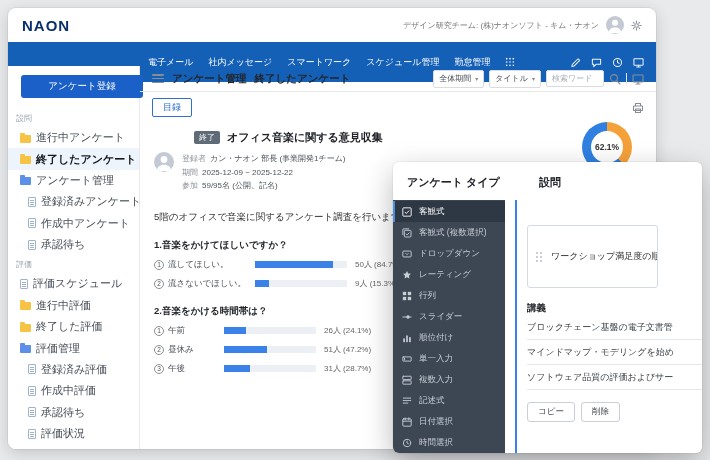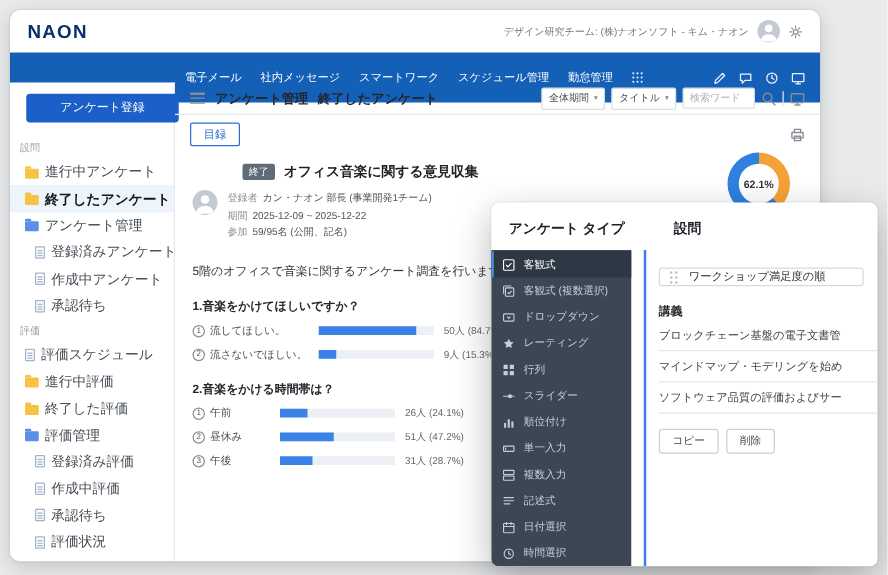--- a/index.html
+++ b/index.html
@@ -89,21 +89,21 @@
   .panel-head { height:38px; position:relative; }
   .panel-title { position:absolute; left:14px; top:13px; font-size:11px; font-weight:700; color:#20242a; }
   .panel-title2 { position:absolute; left:146px; top:13px; font-size:11px; font-weight:700; color:#20242a; }
   .panel-body { display:flex; height:253px; }
   .type-menu { width:112px; background:#3d4754; padding-top:1px; flex:none; }
   .type-item { height:21px; display:flex; align-items:center; gap:7px; padding:0 9px; color:#c7ced6; font-size:8.5px; white-space:nowrap; overflow:hidden; cursor:pointer; }
   .type-item.selected { background:#2e3845; color:#fff; box-shadow:inset 2px 0 0 #4a90e2; }
   .type-item svg { flex:none; }
   .panel-content { flex:1; overflow:hidden; padding-left:10px; }
   .q-block { border-left:2px solid #3b82e8; height:100%; padding:14px 0 0 10px; }
-  .q-card { width:164px; border:1px solid #d5dae0; border-radius:3px; padding:0 8px; display:flex; align-items:center; gap:8px; font-size:9px; color:#333; white-space:nowrap; overflow:hidden; cursor:grab; }
+  .q-card { width:131px; border:1px solid #d5dae0; border-radius:3px; padding:24px 8px; display:flex; align-items:center; gap:8px; font-size:9px; color:#333; white-space:nowrap; overflow:hidden; cursor:grab;margin-top:11px; }
   .drag { width:7px; height:11px; position:relative; flex:none; }
   .drag::before { content:""; position:absolute; left:0; top:1px; width:2px; height:2px; border-radius:50%; background:#b7bec6;
     box-shadow:4px 0 0 #b7bec6, 0 4px 0 #b7bec6, 4px 4px 0 #b7bec6, 0 8px 0 #b7bec6, 4px 8px 0 #b7bec6; }
   .sec-label { margin-top:14px; font-size:9.5px; font-weight:700; color:#23262b; }
   .p-item { width:176px; padding:6px 0 5px; border-bottom:1px solid #e4e7eb; font-size:9px; color:#3c4249; white-space:nowrap; overflow:hidden; }
   .p-btns { margin-top:12px; display:flex; gap:6px; }
   .p-btn { border:1px solid #c9cfd6; background:#fff; color:#3f444b; font-size:8.5px; padding:3px 10px; border-radius:3px; cursor:pointer; }
 </style>
 </head>
 <body>

